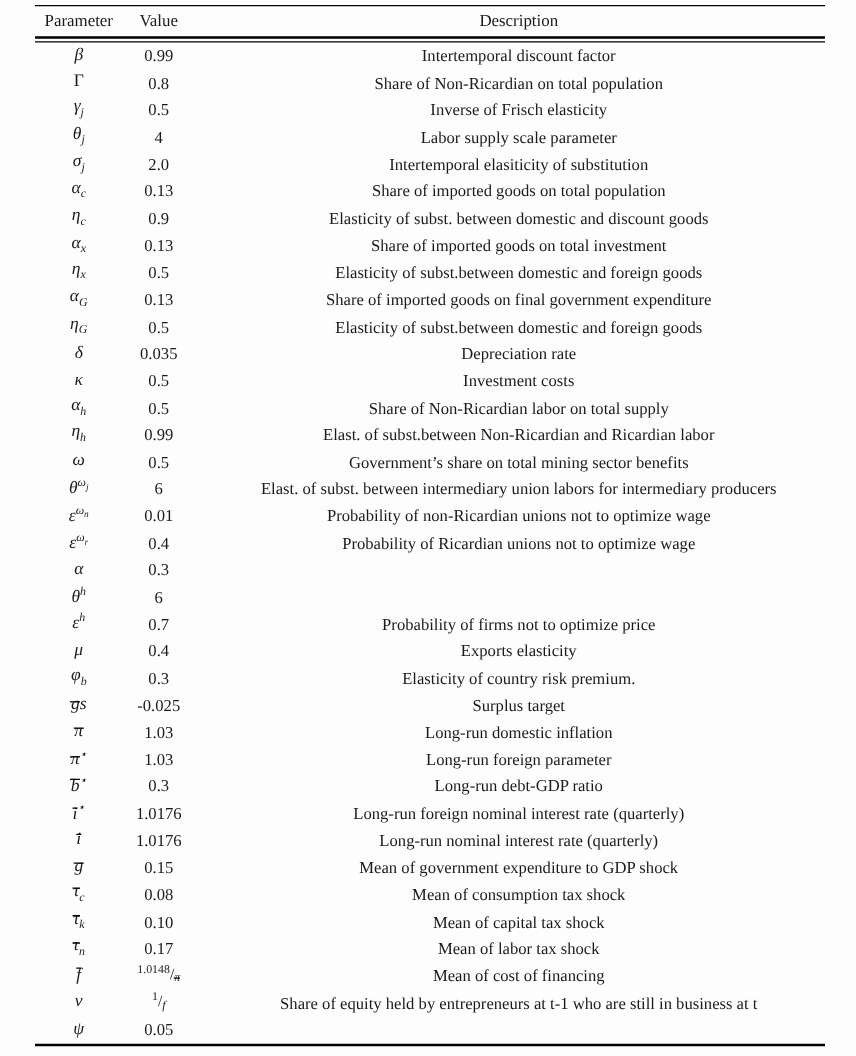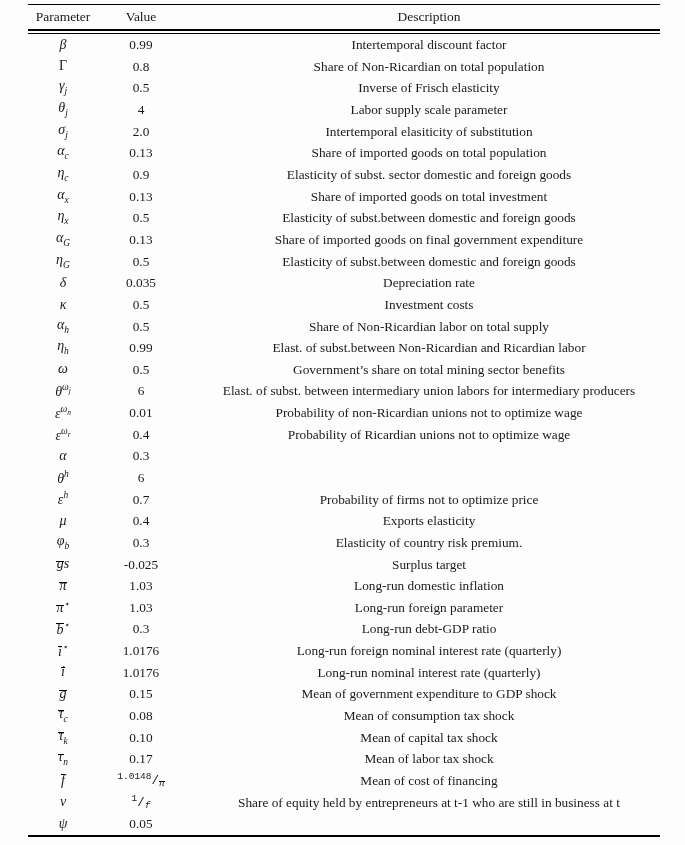--- a/index.html
+++ b/index.html
@@ -16,21 +16,20 @@
   }
   .rule-top    { border-top: 1px solid #000; }
   .rule-double { height: 5px; border-top: 2px solid #000; border-bottom: 1px solid #000; }
   .rule-bottom { border-top: 2px solid #000; }
 
   .row {
     display: grid;
     grid-template-columns: 70px 58px 1fr;
     align-items: center;
     height: 21.65px;
-    gap: 14px;
   }
   .header-row { height: 24px; }
   .cell { text-align: center; font-size: 13.3px; line-height: 1; white-space: nowrap; }
   .c-desc { padding-left: 14px; }
   .header-row .cell { font-size: 13.5px; }
 
   .c-param { font-size: 14px; }
   .it { font-style: italic; }
   .up { font-style: normal; }
 
@@ -42,21 +41,21 @@
   .bar::after {
     content: "";
     position: absolute; left: -0.03em; right: -0.03em;
     height: 0.065em; min-height: 1px;
     background: #000;
   }
   .bar-s::after { top: 0.24em; }  
   .bar-m::after { top: 0.10em; }  
   .bar-t::after { top: 0.02em; }  
 
-  .frac  { white-space: nowrap; font-family: Liberation Mono, monospace; }
+  .frac  { white-space: nowrap; }
   .fnum  { font-size: 9.5px; vertical-align: 0.5em; }
   .fslash{ font-size: 12.5px; }
   .fden  { font-size: 9.5px; vertical-align: -0.2em; font-style: italic; }
 </style>
 </head>
 <body>
 
 <div class="table-wrap">
   <div class="rule-top"></div>
 
@@ -95,21 +94,21 @@
         <div class="cell c-desc">Intertemporal elasiticity of substitution</div>
       </div>
       <div class="row">
         <div class="cell c-param"><span class="it">α</span><sub class="ss it">c</sub></div>
         <div class="cell c-value">0.13</div>
         <div class="cell c-desc">Share of imported goods on total population</div>
       </div>
       <div class="row">
         <div class="cell c-param"><span class="it">η</span><sub class="ss it">c</sub></div>
         <div class="cell c-value">0.9</div>
-        <div class="cell c-desc">Elasticity of subst. sector domestic and foreign goods</div>
+        <div class="cell c-desc">Elasticity of subst. between domestic and discount goods</div>
       </div>
       <div class="row">
         <div class="cell c-param"><span class="it">α</span><sub class="ss it">x</sub></div>
         <div class="cell c-value">0.13</div>
         <div class="cell c-desc">Share of imported goods on total investment</div>
       </div>
       <div class="row">
         <div class="cell c-param"><span class="it">η</span><sub class="ss it">x</sub></div>
         <div class="cell c-value">0.5</div>
         <div class="cell c-desc">Elasticity of subst.between domestic and foreign goods</div>

